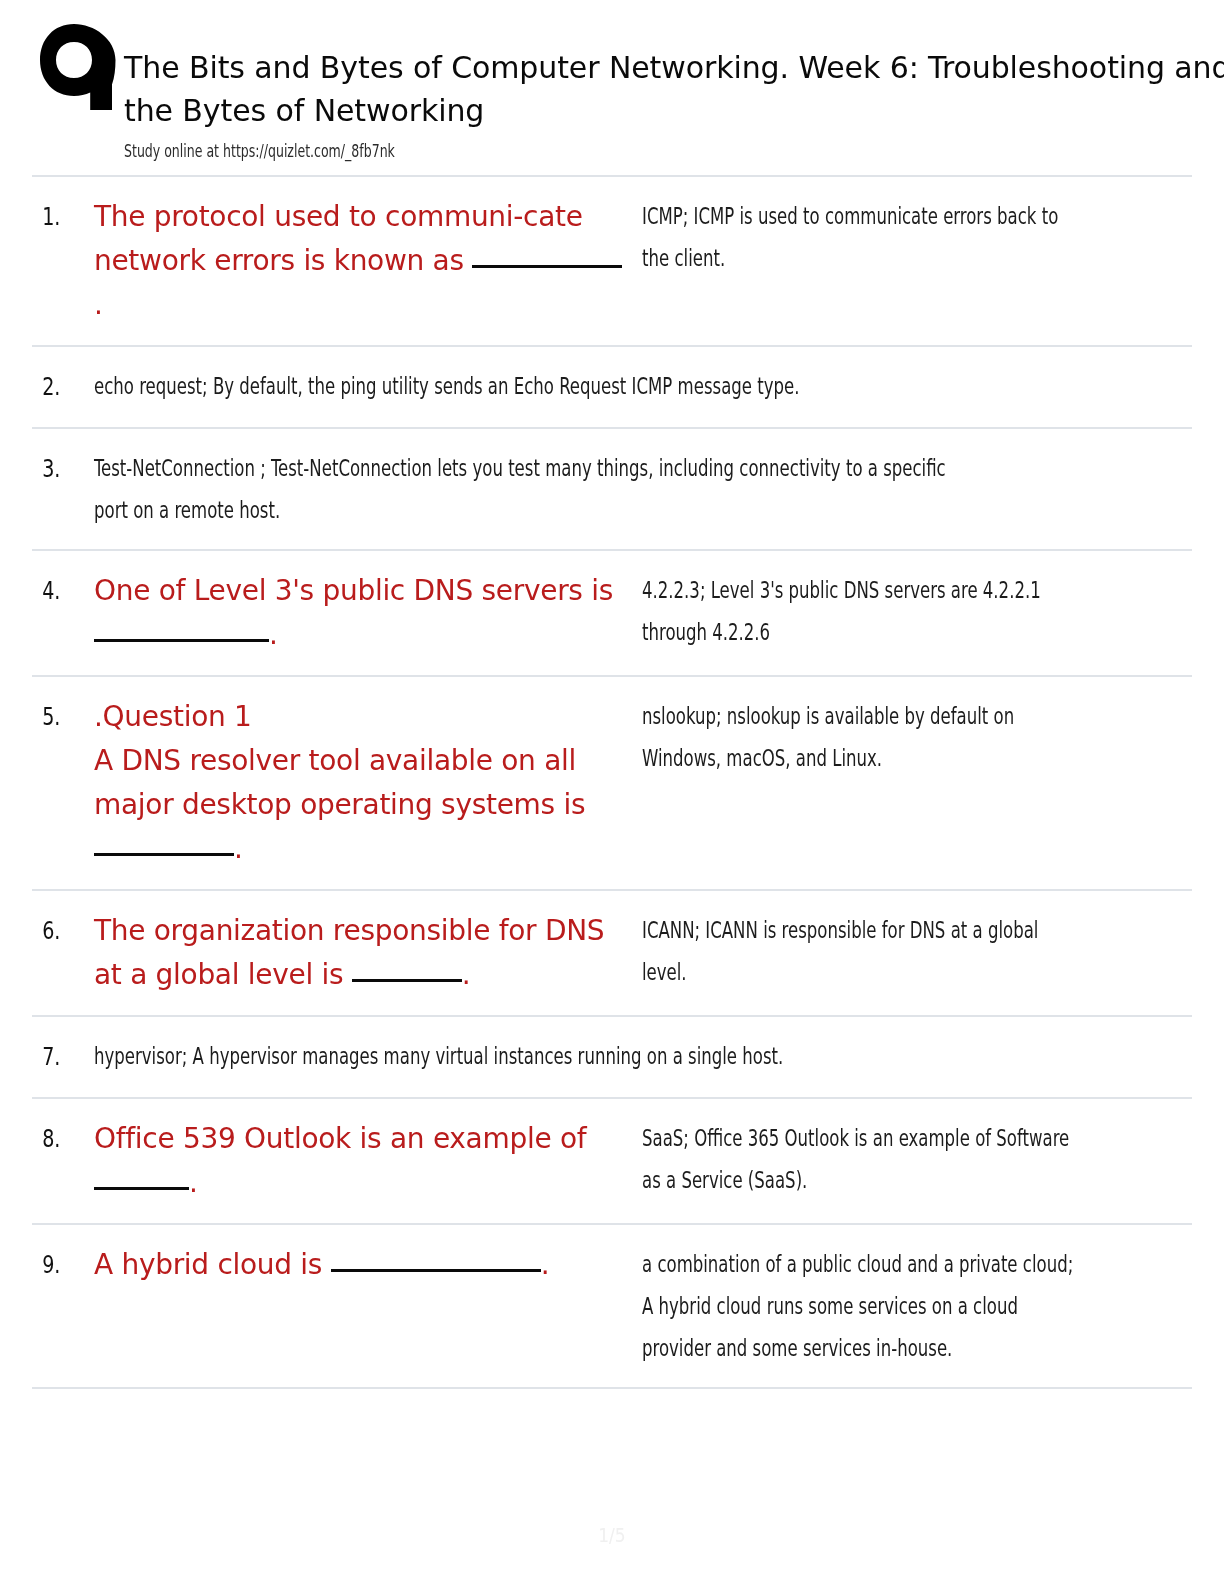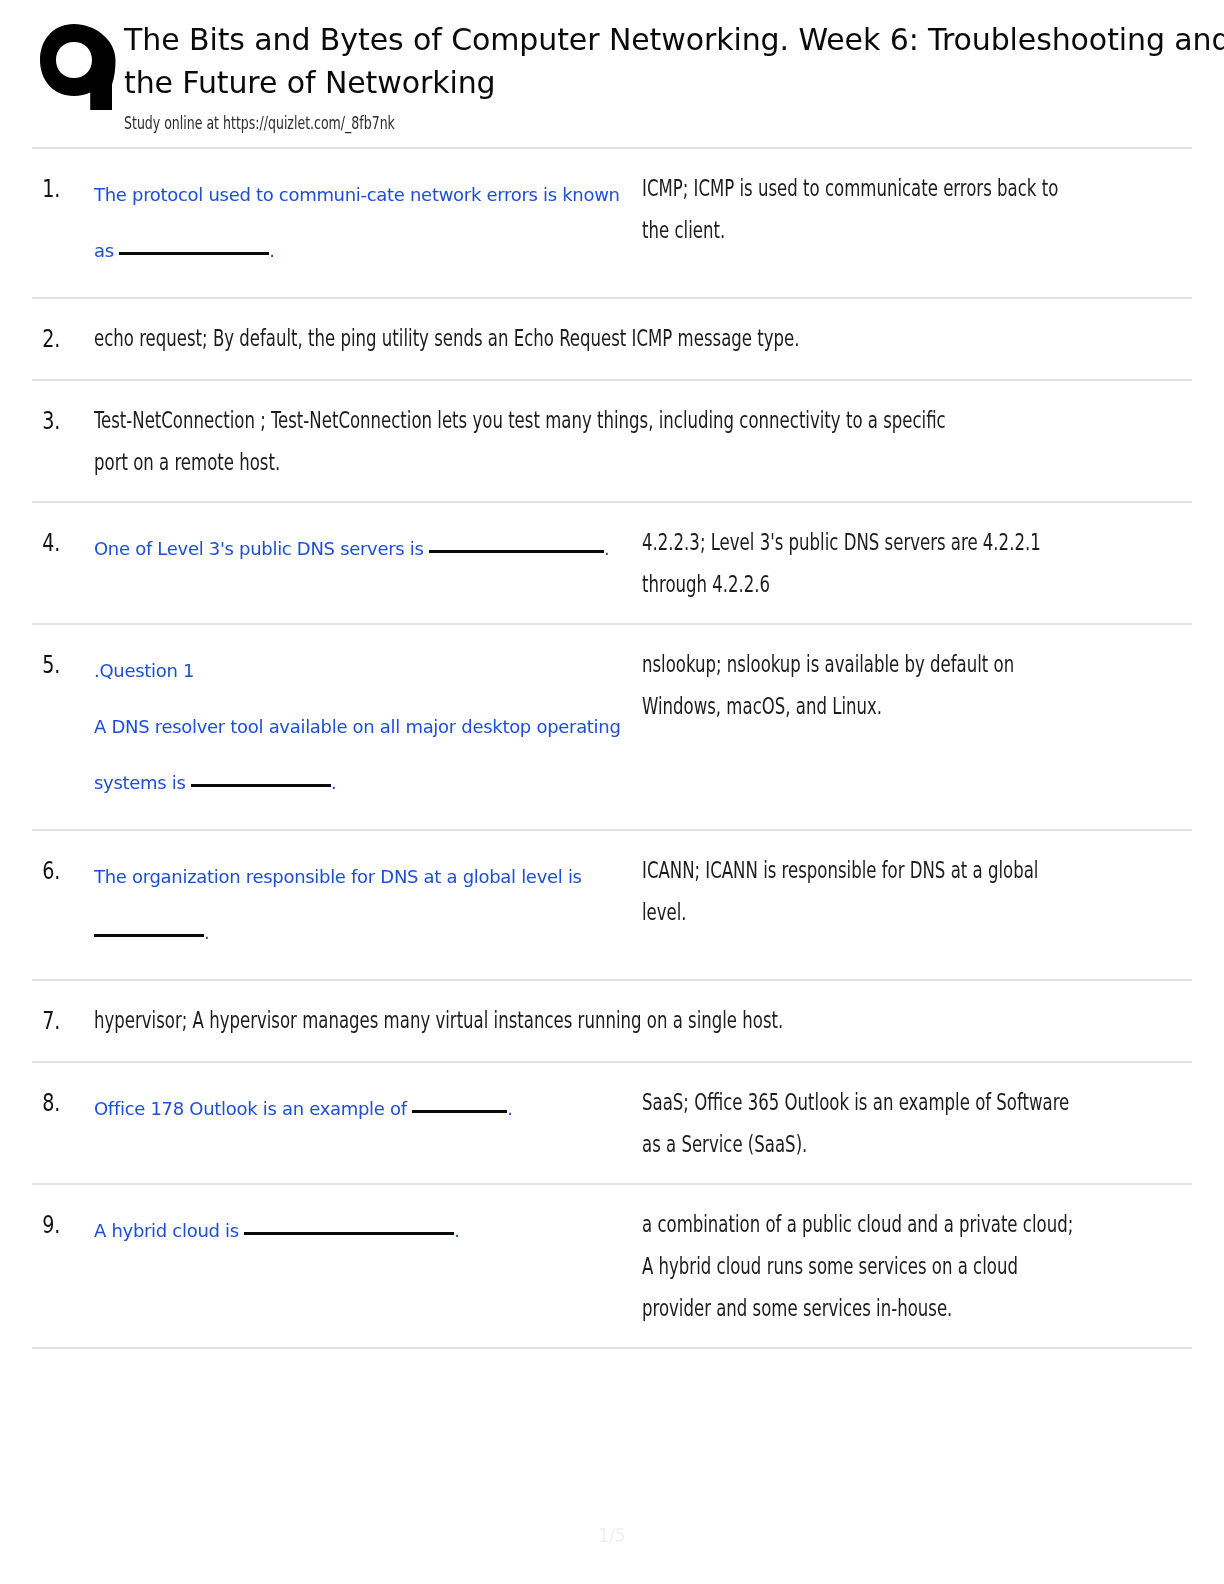--- a/index.html
+++ b/index.html
@@ -37,20 +37,21 @@
     justify-content: flex-start;
     padding-top: 4px;
     padding-left: 6px;
   }
   .logo svg { display: block; }
 
   .header-text {
     flex: 1 1 auto;
     min-width: 0;
     padding-left: 2px;
+    margin-top: 28px;
   }
   .doc-title {
     font-family: "DejaVu Sans", sans-serif;
     font-size: 30px;
     line-height: 43px;
     font-weight: 400;
     color: #0a0a0a;
     letter-spacing: -0.1px;
     white-space: nowrap;
     overflow: visible;
@@ -90,23 +91,23 @@
     box-sizing: border-box;
     font-family: "DejaVu Sans Condensed", "DejaVu Sans", sans-serif;
     transform: scaleX(0.85);
     transform-origin: left center;
   }
   .qa-term {
     flex: 0 0 548px;
     width: 548px;
     box-sizing: border-box;
     padding-right: 18px;
-    font-size: 18px;
-    line-height: 56px;
-    color: #1d4ed8;
+    font-size: 28px;
+    line-height: 44px;
+    color: #b91c1c;
     font-family: "DejaVu Sans", sans-serif;
     letter-spacing: -0.3px;
     word-wrap: break-word;
   }
   .qa-def {
     flex: 1 1 auto;
     min-width: 0;
     box-sizing: border-box;
     padding-right: 6px;
     font-size: 23px;
@@ -142,21 +143,21 @@
 
 <div class="page">
 
   <div class="header">
     <div class="logo">
       <svg width="78" height="92" viewBox="0 0 78 92" aria-hidden="true">
         <path d="M36 2 C16 2 2 17 2 38 C2 59 16 74 36 74 C42 74 47.5 72.8 52.2 70.6 L52.2 88 L74 88 L74 62.5 C76.5 55.5 77.5 47.3 77.5 38 C77.5 17 56 2 36 2 Z M36 20 C46.5 20 54 27.6 54 38 C54 48.4 46.5 56 36 56 C25.5 56 18 48.4 18 38 C18 27.6 25.5 20 36 20 Z" fill="#000000"></path>
       </svg>
     </div>
     <div class="header-text">
-      <div class="doc-title"><span>The Bits and Bytes of Computer Networking. Week 6: Troubleshooting and</span><span class="line2">the Future of Networking</span></div>
+      <div class="doc-title"><span>The Bits and Bytes of Computer Networking. Week 6: Troubleshooting and</span><span class="line2">the Bytes of Networking</span></div>
       <div class="doc-subtitle">Study online at https://quizlet.com/_8fb7nk</div>
     </div>
   </div>
 
   <div class="qa-table" id="qa-table">
       <div class="qa-row">
         <div class="qa-num">1.</div>
         <div class="qa-term"><span>The protocol used to communi-cate network errors is known as </span><span class="blank-line" style="width: 150px;"></span><span>.</span></div>
         <div class="qa-def">ICMP; ICMP is used to communicate errors back to the client.</div>
       </div>
@@ -182,21 +183,21 @@
         <div class="qa-num">6.</div>
         <div class="qa-term"><span>The organization responsible for DNS at a global level is </span><span class="blank-line" style="width: 110px;"></span><span>.</span></div>
         <div class="qa-def">ICANN; ICANN is responsible for DNS at a global level.</div>
       </div>
       <div class="qa-row">
         <div class="qa-num">7.</div>
         <div class="qa-def">hypervisor; A hypervisor manages many virtual instances running on a single host.</div>
       </div>
       <div class="qa-row">
         <div class="qa-num">8.</div>
-        <div class="qa-term"><span>Office 178 Outlook is an example of </span><span class="blank-line" style="width: 95px;"></span><span>.</span></div>
+        <div class="qa-term"><span>Office 539 Outlook is an example of </span><span class="blank-line" style="width: 95px;"></span><span>.</span></div>
         <div class="qa-def">SaaS; Office 365 Outlook is an example of Software as a Service (SaaS).</div>
       </div>
       <div class="qa-row">
         <div class="qa-num">9.</div>
         <div class="qa-term"><span>A hybrid cloud is </span><span class="blank-line" style="width: 210px;"></span><span>.</span></div>
         <div class="qa-def">a combination of a public cloud and a private cloud; A hybrid cloud runs some services on a cloud provider and some services in-house.</div>
       </div>
     </div>
 
   <div class="footer">

